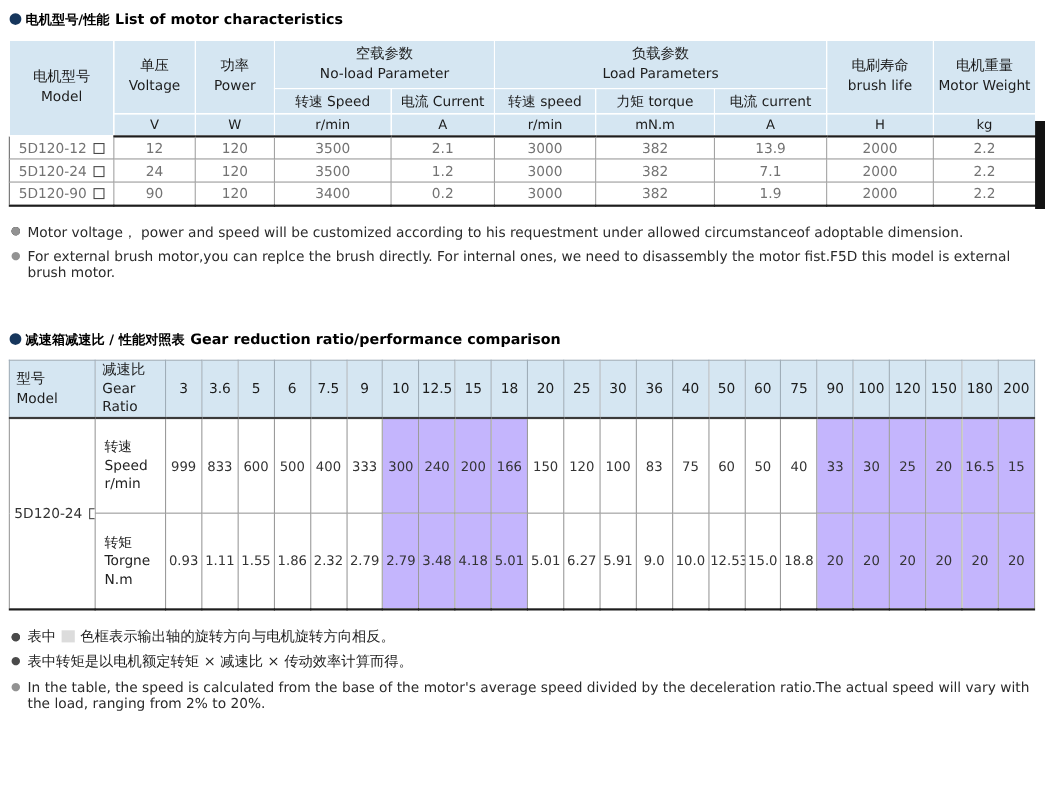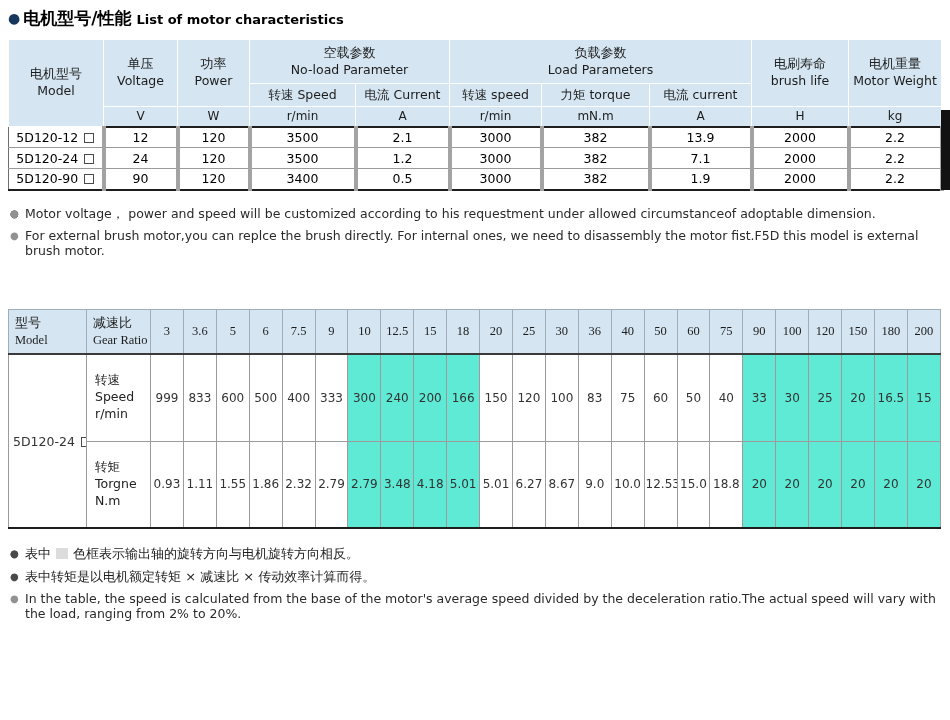--- a/index.html
+++ b/index.html
@@ -10,21 +10,21 @@
     font-family: "DejaVu Sans", "Liberation Sans", sans-serif;
     color: #222;
     position: relative;
     overflow: hidden;
   }
   .page { position: relative; width: 950px; height: 720px; padding: 7px 9px 0 8px; }
 
   
   .sec-title { margin: 0 0 9px 0; white-space: nowrap; }
   .sec-title .bullet { color: #16365c; font-size: 14px; margin-right: 3px; vertical-align: 1px; }
-  .sec-title .zh { font-size: 17px; font-weight: bold; color: #000; }
+  .sec-title .zh { font-size: 12px; font-weight: bold; color: #000; }
   .sec-title .en { font-size: 13px; font-weight: bold; color: #000; margin-left: 5px; }
 
   
   table { border-collapse: collapse; table-layout: fixed; }
   .t1 { width: 933px; border: 1px solid #9aa4ad; border-bottom: 2px solid #1d1d1d; }
   .t1 td { overflow: hidden; }
   .t1 .h {
     background: #d5e6f2; border: 1px solid #ffffff;
     text-align: center; font-size: 13px; line-height: 1.3; color: #1c1c1c;
   }
@@ -34,58 +34,58 @@
   .t1 tr.r1 { height: 44px; }
   .t1 tr.r2 { height: 22px; }
   .t1 tr.r2 .h { font-size: 12.5px; }
   .t1 tr.ru { height: 20px; }
   .t1 .u {
     background: #d5e6f2; border: 1px solid #ffffff; border-bottom: 2px solid #1d1d1d;
     text-align: center; font-size: 12px; color: #1c1c1c;
   }
   .t1 tr.dr { height: 21px; }
   .t1 tr.dr td {
-    border-left: 1px solid #6e6e6e; border-right: 4px solid #a3a3a3;
+    border-left: 1px solid #6e6e6e; border-right: 1px solid #a3a3a3;
     border-bottom: 1px solid #9b9b9b;
-    text-align: center; font-size: 12.5px; color: #000000; background: #fff;
+    text-align: center; font-size: 12.5px; color: #737373; background: #fff;
   }
   .box {
     display: inline-block; width: 10px; height: 10px;
     border: 1.5px solid #4a4a4a; margin-left: 6px; vertical-align: -1px; background: #fff;
   }
 
   
   .notes { list-style: none; margin: 15px 0 0 2px; padding: 0; }
   .notes li { position: relative; padding-left: 15px; margin-bottom: 7px; line-height: 1.2; }
   .notes li .nb { position: absolute; left: 0; top: 2px; font-size: 10px; }
   .notes li.zh { font-size: 13px; color: #1e1e1e; }
   .notes li.zh .nb { color: #4a4a4a; }
   .notes li.en { font-size: 12.5px; color: #2a2a2a; }
   .notes li.en .nb { color: #929292; }
   .swatch { display: inline-block; width: 12px; height: 11px; background: #dcdcdc; margin: 0 5px; vertical-align: -1px; }
 
   
   .t2 { width: 933px; border: 1px solid #9aa4ad; border-bottom: 2px solid #1d1d1d; margin-top: 8px; }
   .t2 td { overflow: hidden; }
-  .t2 tr.gh { height: 45px; font-family: Liberation Serif, serif; }
+  .t2 tr.gh { height: 45px; }
   .t2 .ghc {
     background: #d5e6f2; border: 1px solid #9fadb8; border-bottom: 2px solid #3a3a3a;
     font-size: 13px; line-height: 1.3; color: #1c1c1c;
   }
   .t2 .ghc.lbl { text-align: left; padding-left: 6px; }
   .t2 .ghc.num { text-align: center; font-size: 12.5px; }
   .t2 .ghc .zh, .t2 .ghc .en { display: block; }
   .t2 .ghc .en { font-size: 12.5px; }
   .t2 tr.vr { height: 87px; }
   .t2 tr.vr td { border: 1px solid #9b9b9b; background: #fff; }
   .t2 .mcell { text-align: left; padding-left: 4px; font-size: 12.5px; color: #333; white-space: nowrap; }
   .t2 .lblcell { text-align: left; padding-left: 8px; font-size: 12.5px; line-height: 1.35; color: #222; }
   .t2 .lblcell span { display: block; }
   .t2 .vcell { text-align: center; font-size: 12px; color: #333; }
-  .t2 .vcell.shaded { background: #5eead4; }
+  .t2 .vcell.shaded { background: #c4b5fd; }
 
   
   .edge-strip { position: absolute; right: 0; top: 110px; width: 9px; height: 80px; background: #121212; }
 
   .gap1 { height: 36px; }
 </style>
 </head>
 <body>
 
 <div class="page">
@@ -178,41 +178,44 @@
       <td>382</td>
       <td>7.1</td>
       <td>2000</td>
       <td>2.2</td>
     </tr>
     <tr class="dr">
       <td><span>5D120-90</span><span class="box"></span></td>
       <td>90</td>
       <td>120</td>
       <td>3400</td>
-      <td>0.5</td>
+      <td>0.2</td>
       <td>3000</td>
       <td>382</td>
       <td>1.9</td>
       <td>2000</td>
       <td>2.2</td>
     </tr>
   </tbody>
     </table>
 
   <div class="edge-strip"></div>
 
   <ul class="notes">
     <li class="zh"><span class="nb">●</span></li>
     <li class="zh"><span class="nb">●</span></li>
     <li class="en"><span class="nb">●</span><span>Motor voltage， power and speed will be customized according to his requestment under allowed circumstanceof adoptable dimension.</span></li>
     <li class="en"><span class="nb">●</span><span>For external brush motor,you can replce the brush directly. For internal ones, we need to disassembly the motor fist.F5D this model is external brush motor.</span></li>
   </ul>
 
   <div class="gap1"></div>
 
+  <div class="sec-title">
+    <span class="bullet">●</span><span class="zh">减速箱减速比 / 性能对照表</span><span class="en">Gear reduction ratio/performance comparison</span>
+  </div>
 
   <table class="t2">
     <colgroup>
       <col style="width:78px">
         <col style="width:64px">
     </colgroup>
     <tbody>
         <tr class="gh">
       <td class="ghc lbl">
         <span class="zh">型号</span>
@@ -290,21 +293,21 @@
           <td class="vcell">1.55</td>
           <td class="vcell">1.86</td>
           <td class="vcell">2.32</td>
           <td class="vcell">2.79</td>
           <td class="vcell shaded">2.79</td>
           <td class="vcell shaded">3.48</td>
           <td class="vcell shaded">4.18</td>
           <td class="vcell shaded">5.01</td>
           <td class="vcell">5.01</td>
           <td class="vcell">6.27</td>
-          <td class="vcell">8.67</td>
+          <td class="vcell">5.91</td>
           <td class="vcell">9.0</td>
           <td class="vcell">10.0</td>
           <td class="vcell">12.53</td>
           <td class="vcell">15.0</td>
           <td class="vcell">18.8</td>
           <td class="vcell shaded">20</td>
           <td class="vcell shaded">20</td>
           <td class="vcell shaded">20</td>
           <td class="vcell shaded">20</td>
           <td class="vcell shaded">20</td>

